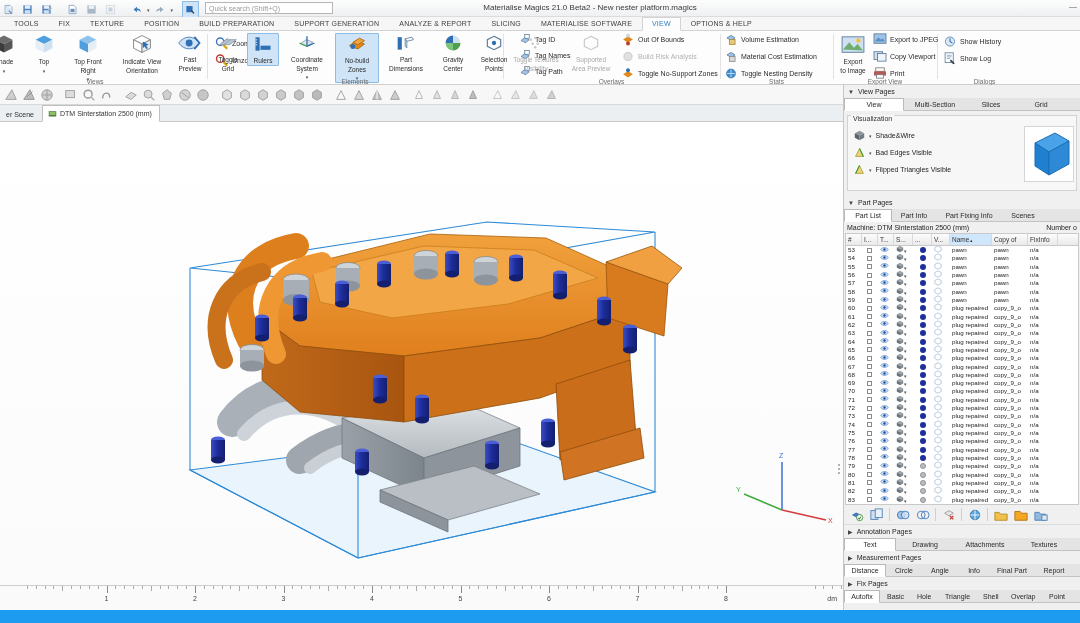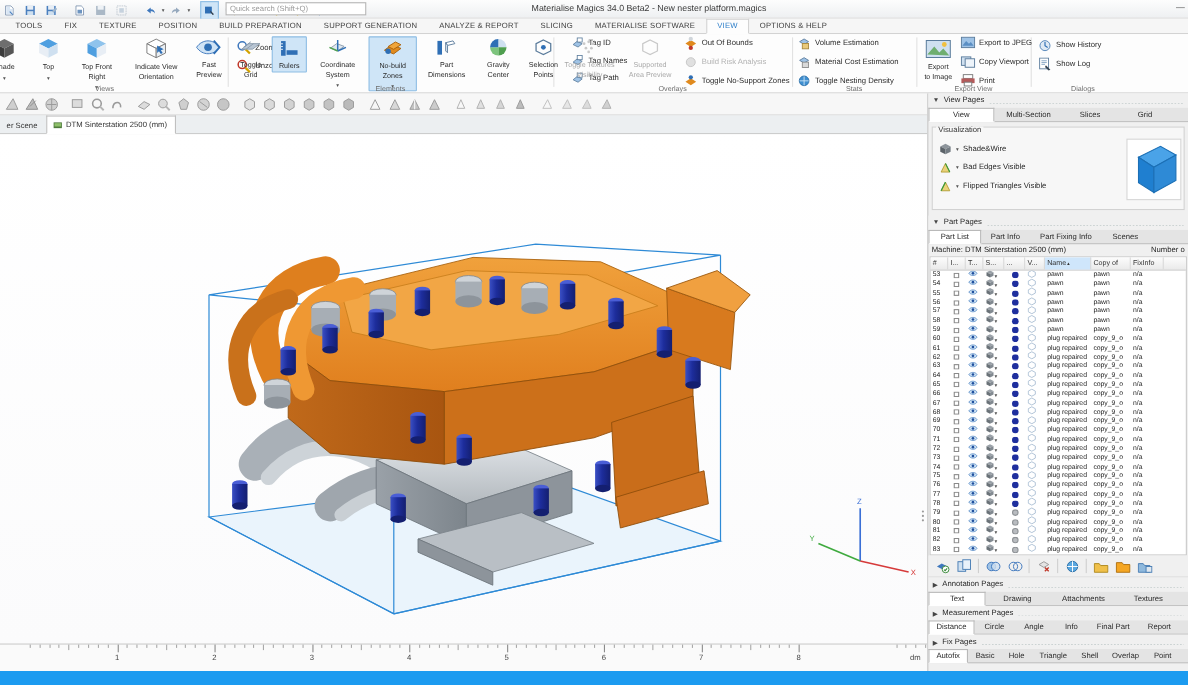--- a/index.html
+++ b/index.html
@@ -282,21 +282,21 @@
       <span class="tbi">
           <svg width="11" height="11" viewBox="0 0 16 16">
             <path d="M3 13l8-8 2 2-8 8z" fill="#3f78bd"></path>
             <circle cx="12.5" cy="3.5" r="1.8" fill="#5d9ad4"></circle>
           </svg>
         </span>
     </div>
 
     <div class="qsearch">Quick search (Shift+Q)</div>
 
-    <div class="win-title">Materialise Magics 34.0 Beta2 - New nester platform.magics</div>
+    <div class="win-title">Materialise Magics 21.0 Beta2 - New nester platform.magics</div>
 
     <div class="win-btns">
       <span>—</span>
     </div>
   </div>
 
   <div class="ribbon-tabs">
     <div class="rtab">TOOLS</div>
     <div class="rtab">FIX</div>
     <div class="rtab">TEXTURE</div>

